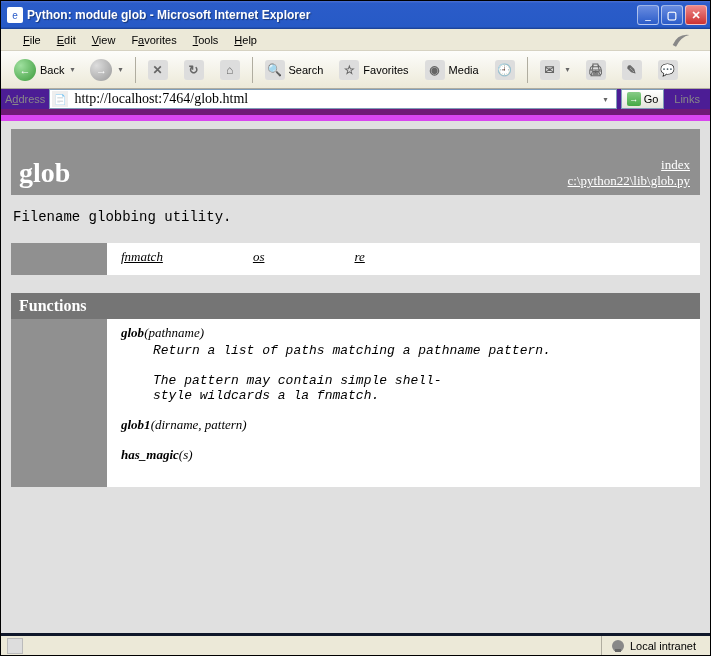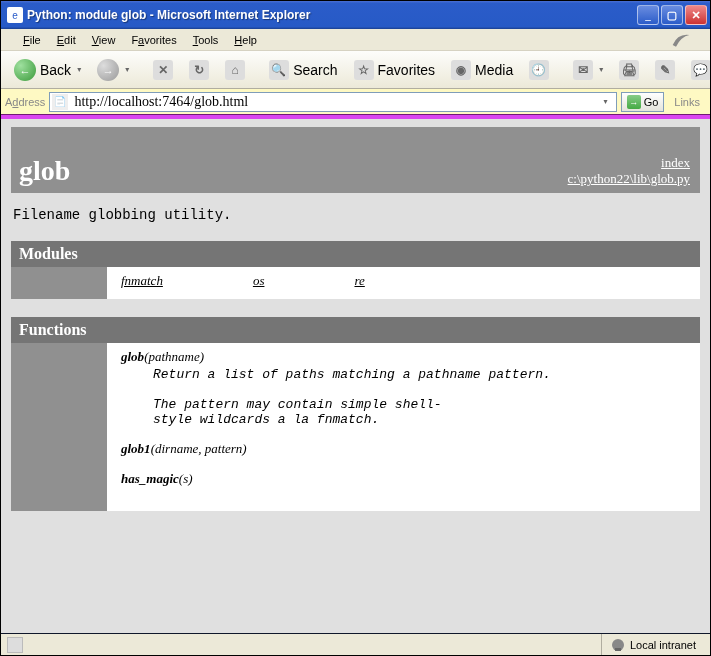--- a/index.html
+++ b/index.html
@@ -65,51 +65,51 @@
   gap:4px;
 }
 .tbtn .ico {
   width: 22px; height: 22px; border-radius: 50%;
   display:flex;align-items:center;justify-content:center;
   background: radial-gradient(circle at 30% 30%, #9fe09f, #3a9a3a);
   color:#fff; font-weight:bold;
 }
 .tbtn .ico.gray { background: radial-gradient(circle at 30% 30%, #ddd, #999); }
 .tbtn .ico.small { width:20px; height:20px; border-radius:3px; background:#ddd; color:#666; font-size:12px;}
-.tbtn .label { font-size:14px; }
+.tbtn .label { font-size:11px; }
 .dropdown-arrow { font-size:8px; color:#666; padding-left:2px;}
 .divider { width:1px; height:26px; background:#b0ada0; margin:0 3px; }
 .addrbar {
-  background:#fef9c3;
+  background:#4c1d95;
   height: 26px;
   display:flex; align-items:center;
   padding: 0 4px;
   gap:4px;
-  border-bottom: 1px solid #701a75;
+  border-bottom: 6px solid #701a75;
 }
 .addrbar .lbl { color:#888; }
 .addrbox {
   flex:1; height:20px;
   background:#fff; border:1px solid #7f9db9;
   display:flex; align-items:center; padding:0 2px;
   font-size:11px;
 }
 .addrbox .pico { width:16px;height:16px;margin-right:4px;background:#eee;display:flex;align-items:center;justify-content:center;font-size:10px;}
 .addrbox input { flex:1; border:0; outline:0; font-size:14px; font-family:Tahoma; }
 .addrbox .dd { width:16px; text-align:center; color:#666; font-size:8px;}
 .gobtn {
   height:20px; display:flex;align-items:center;gap:3px;
   border:1px solid #7f9db9; padding:0 5px; background:linear-gradient(#fff,#e4e4dc);
 }
 .gobtn .gico { width:14px;height:14px;border-radius:2px;background:linear-gradient(#8c8,#4a4);display:flex;align-items:center;justify-content:center;color:#fff;font-size:9px;}
 .linkslbl { color:#888; padding:0 6px;text-align:right; }
 .content {
   flex:1;
   display:flex;
-  border-top:4px solid #d946ef;
+  border-top:6px solid #d946ef;
   overflow:hidden;
 }
 .page {
   flex:1;
   background:#e0e0e0;
   overflow-y:scroll;
   font-family: Georgia, 'Times New Roman', serif;
 }
 .page-inner { padding: 8px 10px 0 10px; }
 .bighead {
@@ -163,21 +163,21 @@
   white-space:pre;
   margin-left: 32px;
   margin-top:2px;
 }
 .data-line { font-family: Georgia, serif; font-size:13px; }
 .data-line b { font-weight:bold; }
 .gap { height: 18px; background:#e0e0e0; }
 .statusbar {
   height: 22px;
   background:#ece9d8;
-  border-top:1px solid #0f172a;
+  border-top:3px solid #0f172a;
   display:flex; align-items:center;
   padding: 0 6px;
   font-size:11px;
 }
 .statusbar .sicon { width:16px;height:16px;background:#ddd;border:1px solid #bbb;margin-right:4px;}
 .statusbar .spacer { flex:1; }
 .statusbar .zone { display:flex;align-items:center;gap:4px; border-left:1px solid #b0ada0; padding:0 8px; height:100%;}
 .statusbar .zico { width:16px;height:16px; }
 ::-webkit-scrollbar { width:17px; background:#ece9d8;}
 ::-webkit-scrollbar-thumb { background:#c8c5b8; border:1px solid #999;}
@@ -283,21 +283,20 @@
       <div class="bighead">
         <h1>glob</h1>
         <div class="links">
           <a href="#">index</a>
           <a href="#">c:\python22\lib\glob.py</a>
         </div>
       </div>
 
       <div class="desc">Filename globbing utility.</div>
 
-      <div class="section-head">Modules</div>
       <div class="section-body">
         <div class="side-strip"></div>
         <div class="body-content">
           <div class="mod-row">
             <a href="#">fnmatch</a>
             <a href="#">os</a>
             <a href="#">re</a>
           </div>
         </div>
       </div>

